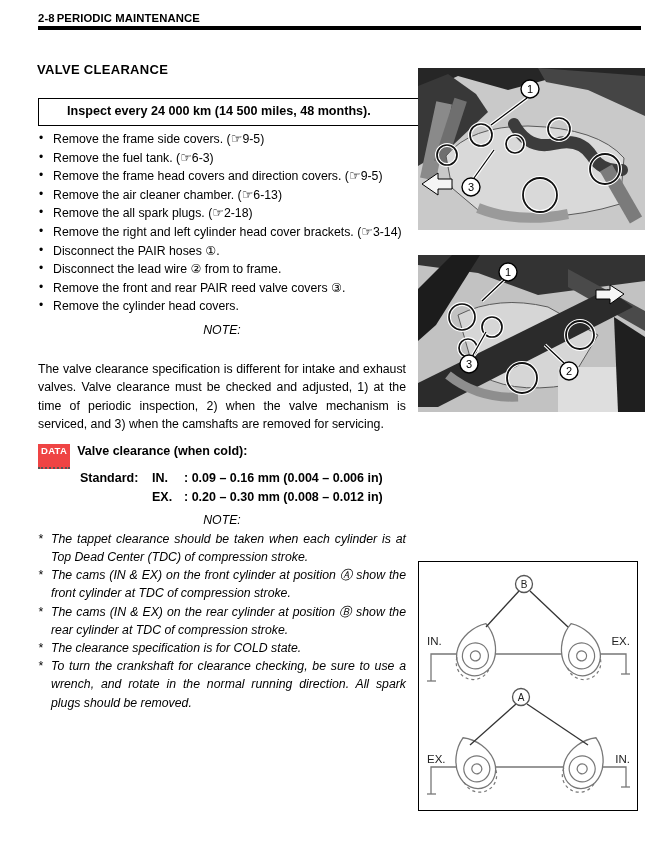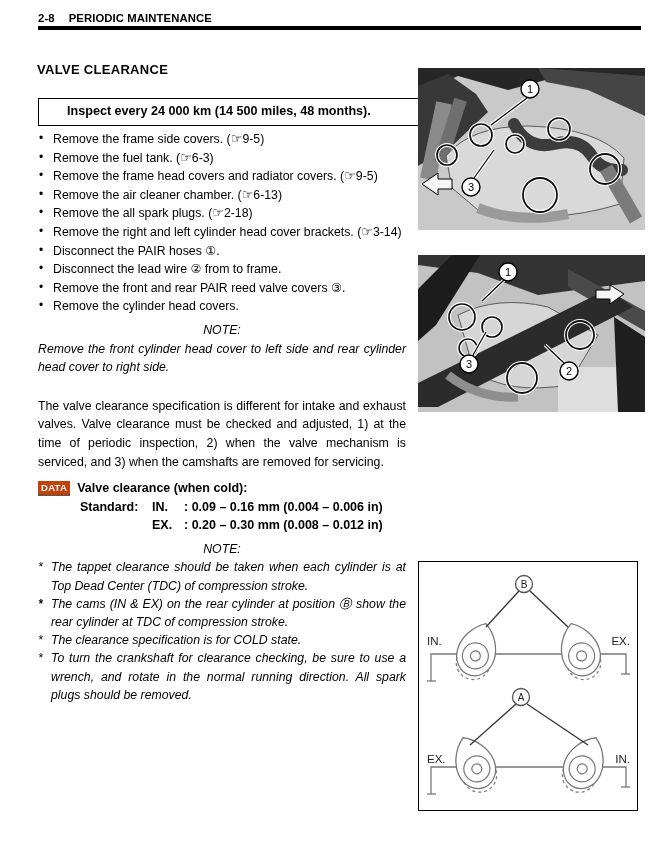--- a/index.html
+++ b/index.html
@@ -2,41 +2,41 @@
 <html><head>
 <meta charset="utf-8">
 <style>
   html,body { margin:0; padding:0; background:#ffffff; }
   .page {
     position:relative; width:668px; height:852px; background:#fff;
     font-family:"Liberation Sans","DejaVu Sans",sans-serif;
     font-size:12.3px; line-height:18.6px; color:#000; overflow:hidden;
   }
   
-  .hdr { position:absolute; left:38px; top:9px; display:flex; gap:14px;
+  .hdr { position:absolute; left:38px; top:9px; display:flex; gap:2px;
          font-size:11.3px; font-weight:bold; letter-spacing:0.1px; }
   .hdr-rule { position:absolute; left:38px; top:26px; width:603px; height:3.5px; background:#000; }
   
   .title { position:absolute; left:37px; top:61px; font-size:13px; font-weight:bold; letter-spacing:0.3px; }
   .interval-box { position:absolute; left:38px; top:98px; width:352px;
                   border:1.6px solid #000; padding:3px 0 4px 28px;
                   font-weight:bold; font-size:12.6px; }
   
   .left-col { position:absolute; left:38px; top:130px; width:368px; }
   ul.steps, ul.notes { list-style:none; margin:0; padding:0; }
   ul.steps li { position:relative; padding-left:15px; text-align:justify; }
   .dot { position:absolute; left:1px; top:-1px; font-size:12px; }
   .ref { white-space:nowrap; }
   .ref-icon { font-size:13px; }
   .note-label { font-style:italic; margin-top:5px;text-align:center; }
   .note-body { font-style:italic; text-align:justify; }
   .desc { margin-top:20px; text-align:justify; }
   .databox { margin-top:8px; font-weight:bold; font-size:12.5px; }
-  .data-badge { display:inline-block; background:#c2410c; color:#fff; font-weight:bold;
-                font-size:9.5px; line-height:11px; padding:1px 3px 1px 3px;
+  .data-badge { display:inline-block; background:#ef4444; color:#fff; font-weight:bold;
+                font-size:9.5px; line-height:11px; padding:1px 3px 11px 3px;
                 border-bottom:2px dotted #555; letter-spacing:0.3px; margin-right:7px;
                 vertical-align:1px; }
   .spec-rows { margin-left:42px; display:grid; grid-template-columns:72px 32px auto; }
   .note2 { margin-top:5px; }
   ul.notes li { position:relative; padding-left:13px; text-align:justify; font-style:italic; line-height:18.2px; }
   .star { position:absolute; left:0; top:0; }
   
   .fig { position:absolute; }
   .fig1 { left:418px; top:68px; }
   .fig2 { left:418px; top:255px; }
@@ -68,21 +68,21 @@
         <span>Remove the frame side covers.</span>
         <span class="ref"><span>(</span><span class="ref-icon">☞</span><span>9-5</span><span>)</span></span>
       </li>
       <li>
         <span class="dot">•</span>
         <span>Remove the fuel tank.</span>
         <span class="ref"><span>(</span><span class="ref-icon">☞</span><span>6-3</span><span>)</span></span>
       </li>
       <li>
         <span class="dot">•</span>
-        <span>Remove the frame head covers and radiator covers.</span>
+        <span>Remove the frame head covers and direction covers.</span>
         <span class="ref"><span>(</span><span class="ref-icon">☞</span><span>9-5</span><span>)</span></span>
       </li>
       <li>
         <span class="dot">•</span>
         <span>Remove the air cleaner chamber.</span>
         <span class="ref"><span>(</span><span class="ref-icon">☞</span><span>6-13</span><span>)</span></span>
       </li>
       <li>
         <span class="dot">•</span>
         <span>Remove the all spark plugs.</span>
@@ -105,21 +105,20 @@
         <span class="dot">•</span>
         <span>Remove the front and rear PAIR reed valve covers ③.</span>
       </li>
       <li>
         <span class="dot">•</span>
         <span>Remove the cylinder head covers.</span>
       </li>
     </ul>
 
     <div class="note-label">NOTE:</div>
-    <div class="note-body">Remove the front cylinder head cover to left side and rear cylinder head cover to right side.</div>
 
     <div class="desc">The valve clearance specification is different for intake and exhaust valves. Valve clearance must be checked and adjusted, 1) at the time of periodic inspection, 2) when the valve mechanism is serviced, and 3) when the camshafts are removed for servicing.</div>
 
     <div class="databox">
       <div>
         <span class="data-badge">DATA</span><span class="data-head">Valve clearance (when cold):</span>
       </div>
       <div class="spec-rows">
         <span>Standard:</span>
         <span>IN.</span>
@@ -127,21 +126,21 @@
         <span></span>
         <span>EX.</span>
         <span>: 0.20 – 0.30 mm (0.008 – 0.012 in)</span>
       </div>
     </div>
 
     <div class="note2">
       <div class="note-label" style="margin-top:0">NOTE:</div>
       <ul class="notes">
         <li><span class="star">*</span><span>The tappet clearance should be taken when each cylinder is at Top Dead Center (TDC) of compression stroke.</span></li>
-        <li><span class="star">*</span></li>
+        <li><span class="star">*</span><span>The cams (IN &amp; EX) on the front cylinder at position Ⓐ show the front cylinder at TDC of compression stroke.</span></li>
         <li><span class="star">*</span><span>The cams (IN &amp; EX) on the rear cylinder at position Ⓑ show the rear cylinder at TDC of compression stroke.</span></li>
         <li><span class="star">*</span><span>The clearance specification is for COLD state.</span></li>
         <li><span class="star">*</span><span>To turn the crankshaft for clearance checking, be sure to use a wrench, and rotate in the normal running direction. All spark plugs should be removed.</span></li>
       </ul>
     </div>
   </div>
 
   <div class="fig fig1">
     <svg width="227" height="162" viewBox="0 0 227 162">
       <rect width="227" height="162" fill="#c9c9c9"></rect>

